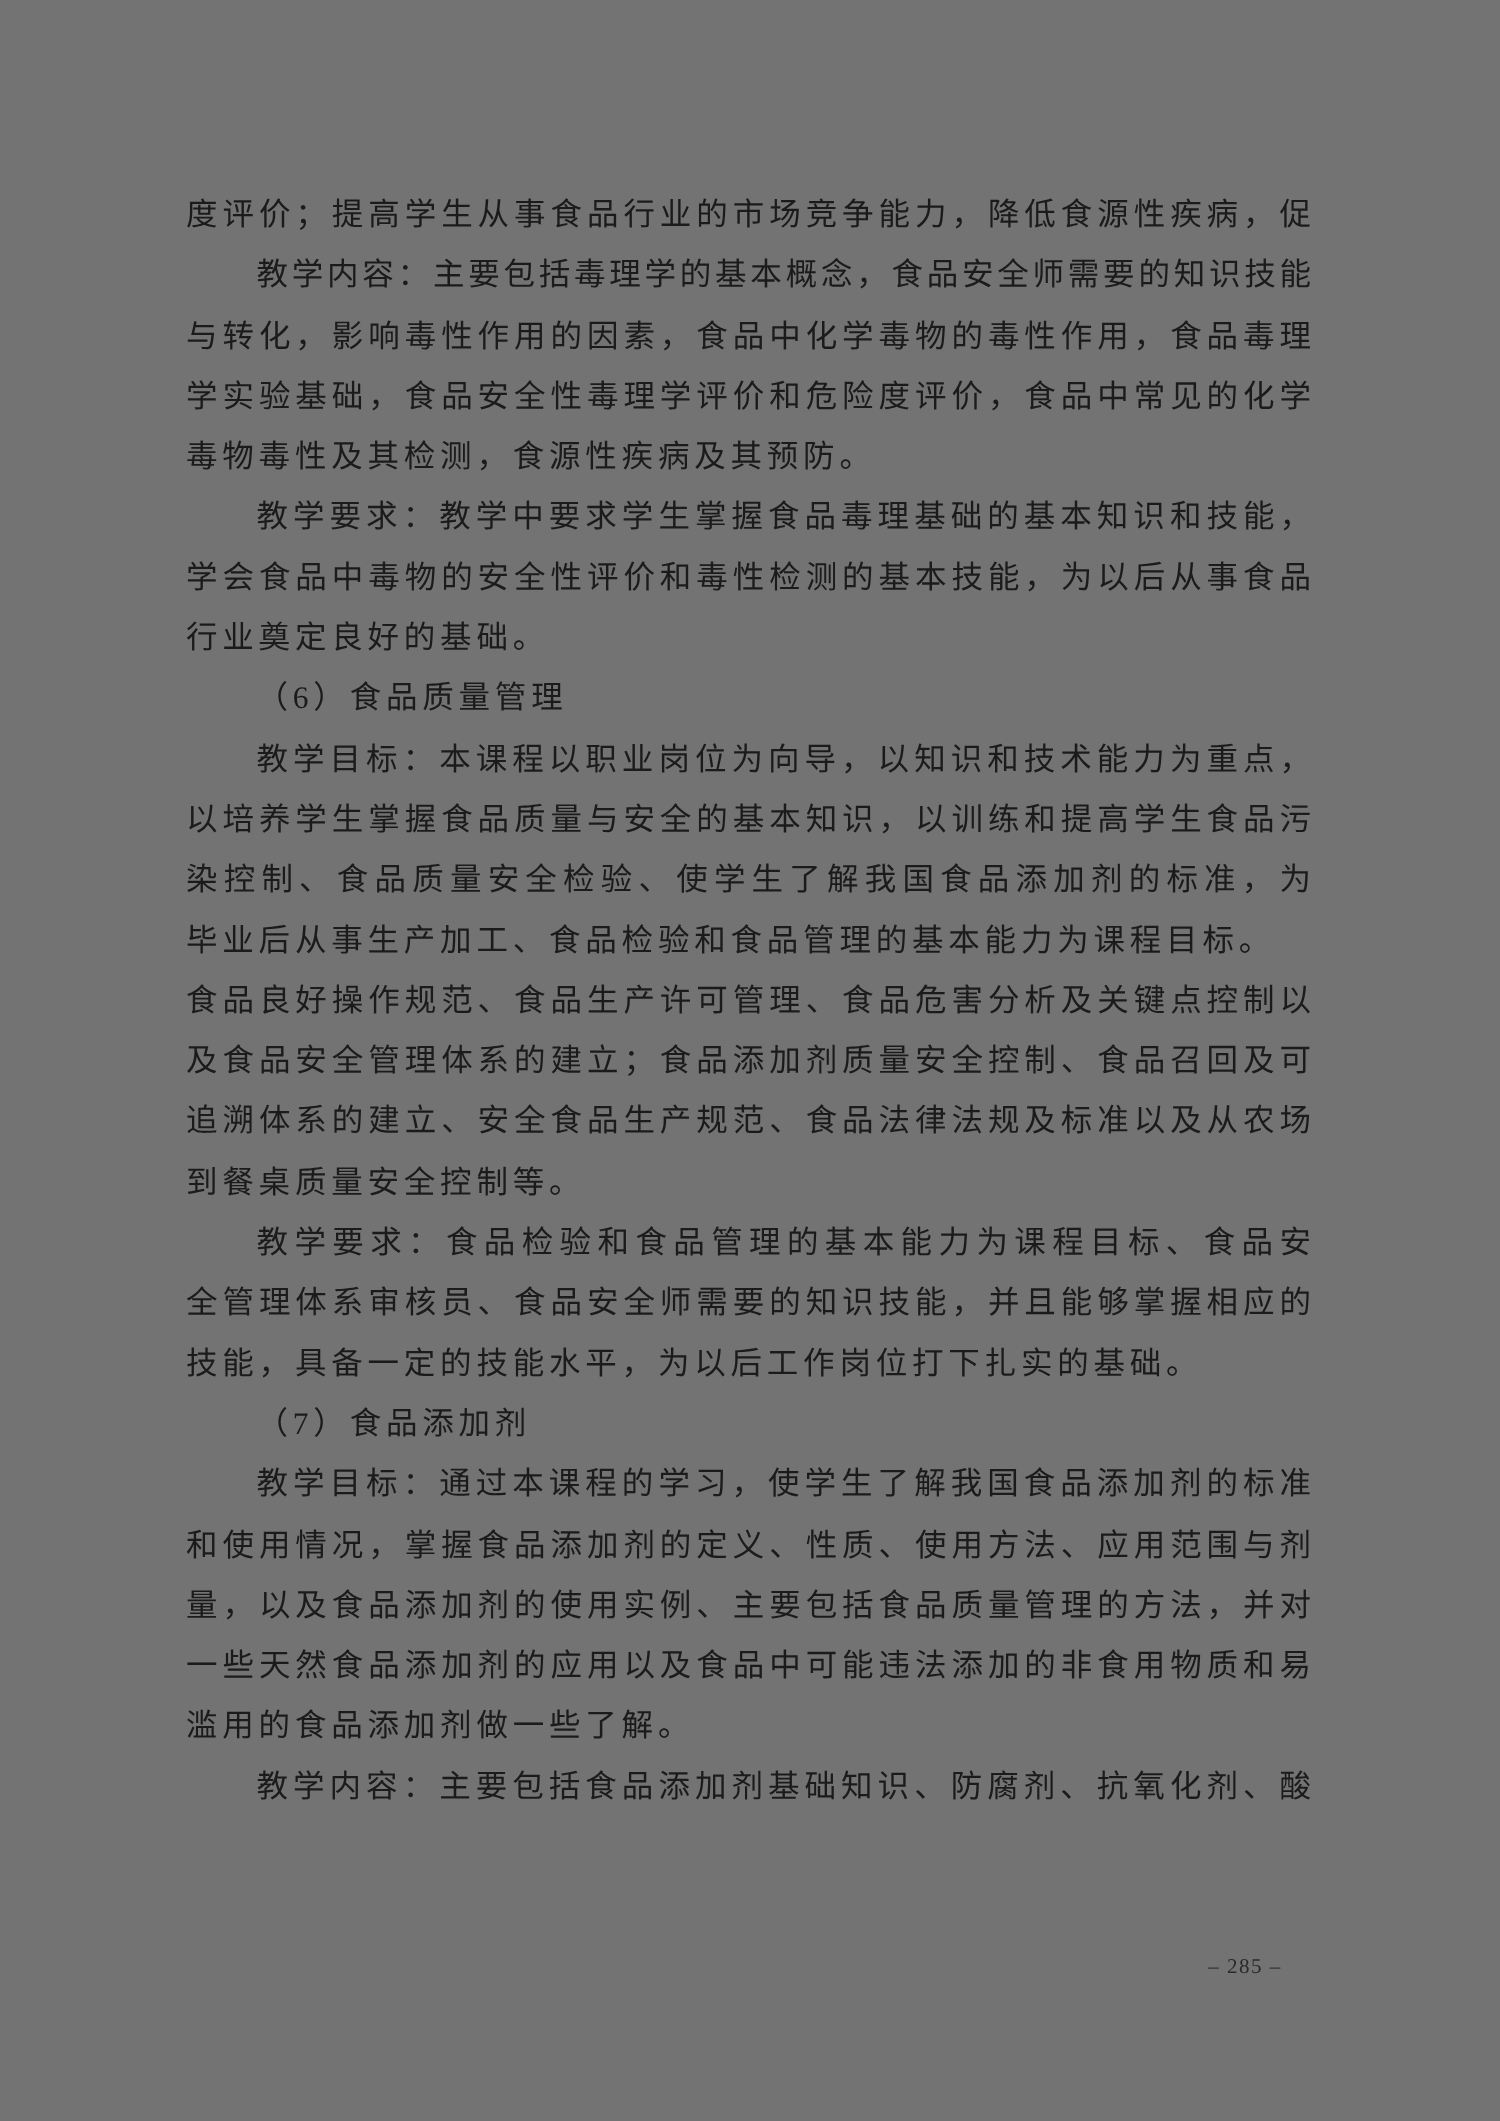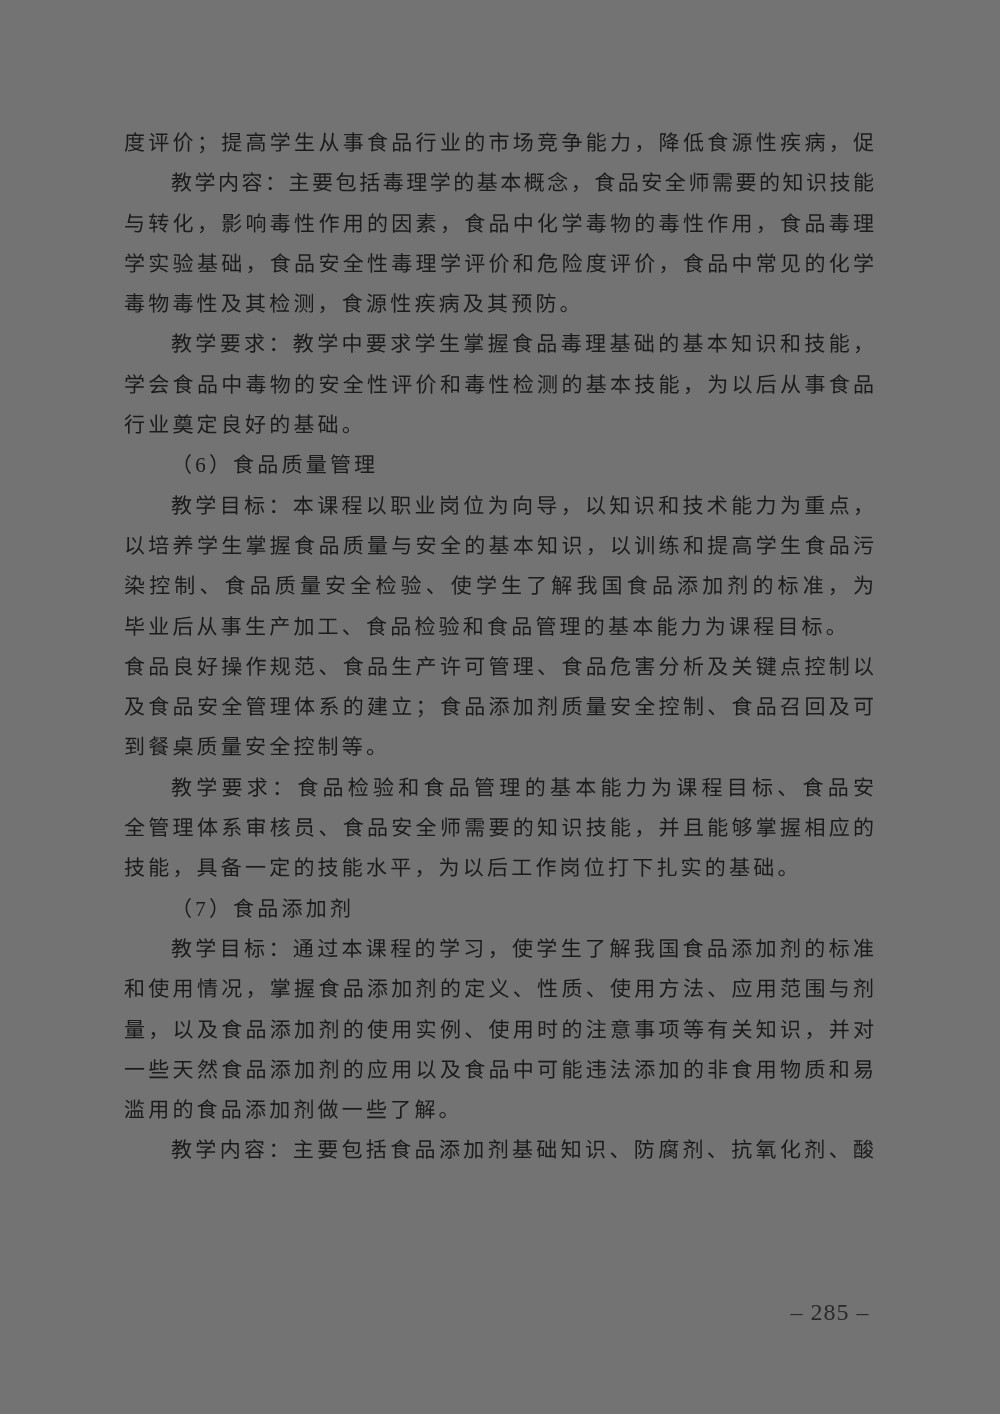--- a/index.html
+++ b/index.html
@@ -43,21 +43,21 @@
   }
   .line.indent {
     text-indent: 47px;
   }
   .page-number {
     position: absolute;
     left: 780px;
     top: 1301px;
     width: 100px;
     text-align: center;
-    font-size: 24px;
+    font-size: 14px;
     line-height: 22px;
     color: #2a2a2a;
     letter-spacing: 1px;
   }
 </style>
 </head>
 <body>
 
 <div class="page">
   <div class="text-block">
@@ -69,26 +69,27 @@
       <div class="line indent justify">教学要求：教学中要求学生掌握食品毒理基础的基本知识和技能，</div>
       <div class="line justify">学会食品中毒物的安全性评价和毒性检测的基本技能，为以后从事食品</div>
       <div class="line">行业奠定良好的基础。</div>
       <div class="line indent">（6）食品质量管理</div>
       <div class="line indent justify">教学目标：本课程以职业岗位为向导，以知识和技术能力为重点，</div>
       <div class="line justify">以培养学生掌握食品质量与安全的基本知识，以训练和提高学生食品污</div>
       <div class="line justify">染控制、食品质量安全检验、使学生了解我国食品添加剂的标准，为</div>
       <div class="line">毕业后从事生产加工、食品检验和食品管理的基本能力为课程目标。</div>
       <div class="line justify">食品良好操作规范、食品生产许可管理、食品危害分析及关键点控制以</div>
       <div class="line justify">及食品安全管理体系的建立；食品添加剂质量安全控制、食品召回及可</div>
+      <div class="line justify">追溯体系的建立、安全食品生产规范、食品法律法规及标准以及从农场</div>
       <div class="line">到餐桌质量安全控制等。</div>
       <div class="line indent justify">教学要求：食品检验和食品管理的基本能力为课程目标、食品安</div>
       <div class="line justify">全管理体系审核员、食品安全师需要的知识技能，并且能够掌握相应的</div>
       <div class="line">技能，具备一定的技能水平，为以后工作岗位打下扎实的基础。</div>
       <div class="line indent">（7）食品添加剂</div>
       <div class="line indent justify">教学目标：通过本课程的学习，使学生了解我国食品添加剂的标准</div>
       <div class="line justify">和使用情况，掌握食品添加剂的定义、性质、使用方法、应用范围与剂</div>
-      <div class="line justify">量，以及食品添加剂的使用实例、使用时的注意事项等有关知识，并对</div>
+      <div class="line justify">量，以及食品添加剂的使用实例、主要包括食品质量管理的方法，并对</div>
       <div class="line justify">一些天然食品添加剂的应用以及食品中可能违法添加的非食用物质和易</div>
       <div class="line">滥用的食品添加剂做一些了解。</div>
       <div class="line indent justify">教学内容：主要包括食品添加剂基础知识、防腐剂、抗氧化剂、酸</div>
     </div>
   <div class="page-number">– 285 –</div>
 </div>
 
 </body></html>

